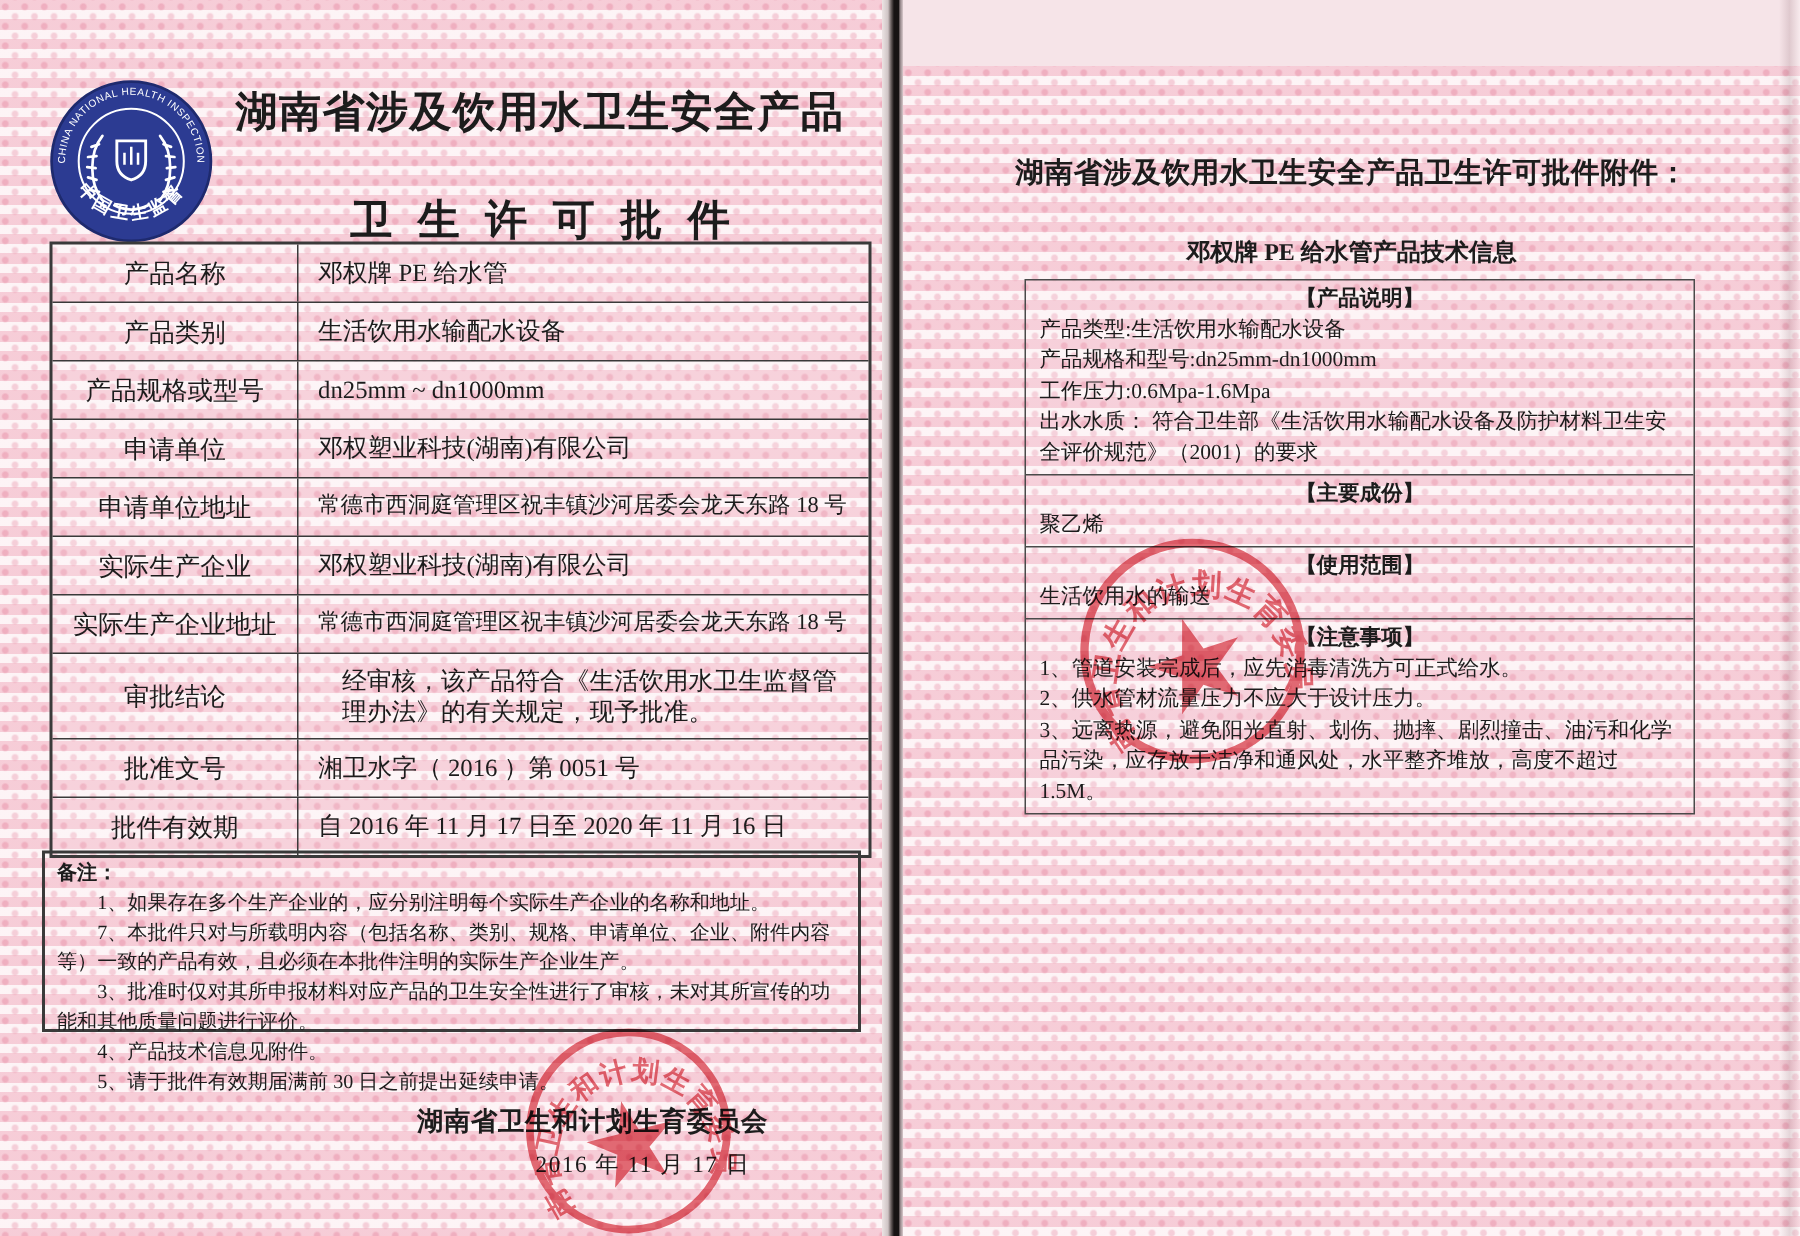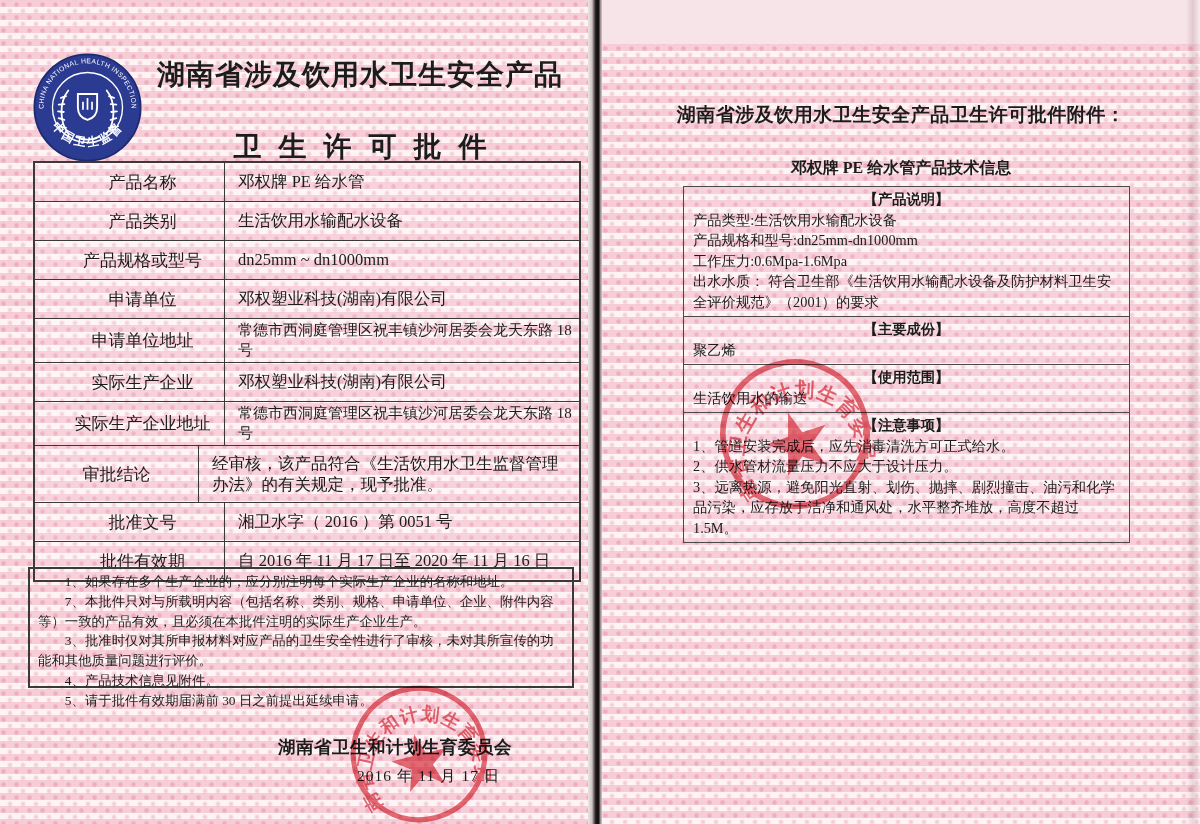--- a/index.html
+++ b/index.html
@@ -31,21 +31,21 @@
 
   
   .title1{left:140px;top:56px;width:440px;text-align:center;font-size:28px;font-weight:bold;letter-spacing:1px;}
   .title2{left:140px;top:128px;width:440px;text-align:center;font-size:28px;font-weight:bold;letter-spacing:17px;text-indent:17px;}
   .cert-table{left:33px;top:161px;width:544px;border:2px solid #3a3a3a;background:rgba(255,255,255,0.10);}
   .t-row{display:flex;border-top:1.5px solid #3a3a3a;}
   .t-row:first-child{border-top:none;}
   .t-label{width:164px;border-right:1.5px solid #3a3a3a;display:flex;align-items:center;justify-content:center;
     text-align:center;font-size:17px;padding:0 4px;box-sizing:border-box;}
   .t-value{flex:1;display:flex;align-items:center;font-size:16.5px;padding:2px 6px 2px 13px;line-height:1.3;box-sizing:border-box;font-family:Liberation Serif, serif;}
-  .h38{min-height:38px;padding-left:26px;} .h56{min-height:56px;}
+  .h38{min-height:38px;} .h56{min-height:56px;gap:16px;}
   .t-small .t-value{font-size:15px;}
   .notes-box{left:28px;top:567px;width:546px;height:121px;border:2px solid #3a3a3a;
     padding:3px 8px 0 8px;box-sizing:border-box;font-size:13.4px;line-height:1.48;}
   .notes-heading{font-weight:bold;}
   .note-item{text-indent:2em;}
   .issuer{left:278px;top:735px;font-size:17.5px;font-weight:bold;letter-spacing:0.5px;}
   .issue-date{left:357px;top:766px;font-size:15.5px;letter-spacing:1px;}
 
   
   .att-title{left:0;top:58px;width:598px;text-align:center;font-size:19px;font-weight:bold;letter-spacing:0.5px;}
@@ -133,20 +133,21 @@
         <div class="t-label">批准文号</div>
         <div class="t-value">湘卫水字（ 2016 ）第 0051 号</div>
       </div>
       <div class="t-row h38">
         <div class="t-label">批件有效期</div>
         <div class="t-value">自 2016 年 11 月 17 日至 2020 年 11 月 16 日</div>
       </div>
     </div>
 
     <div class="abs notes-box">
+      <div class="notes-heading">备注：</div>
       <div class="note-item">1、如果存在多个生产企业的，应分别注明每个实际生产企业的名称和地址。</div>
       <div class="note-item">7、本批件只对与所载明内容（包括名称、类别、规格、申请单位、企业、附件内容等）一致的产品有效，且必须在本批件注明的实际生产企业生产。</div>
       <div class="note-item">3、批准时仅对其所申报材料对应产品的卫生安全性进行了审核，未对其所宣传的功能和其他质量问题进行评价。</div>
       <div class="note-item">4、产品技术信息见附件。</div>
       <div class="note-item">5、请于批件有效期届满前 30 日之前提出延续申请。</div>
     </div>
 
     <div class="abs issuer">湖南省卫生和计划生育委员会</div>
     <div class="abs issue-date">2016 年 11 月 17 日</div>
 

